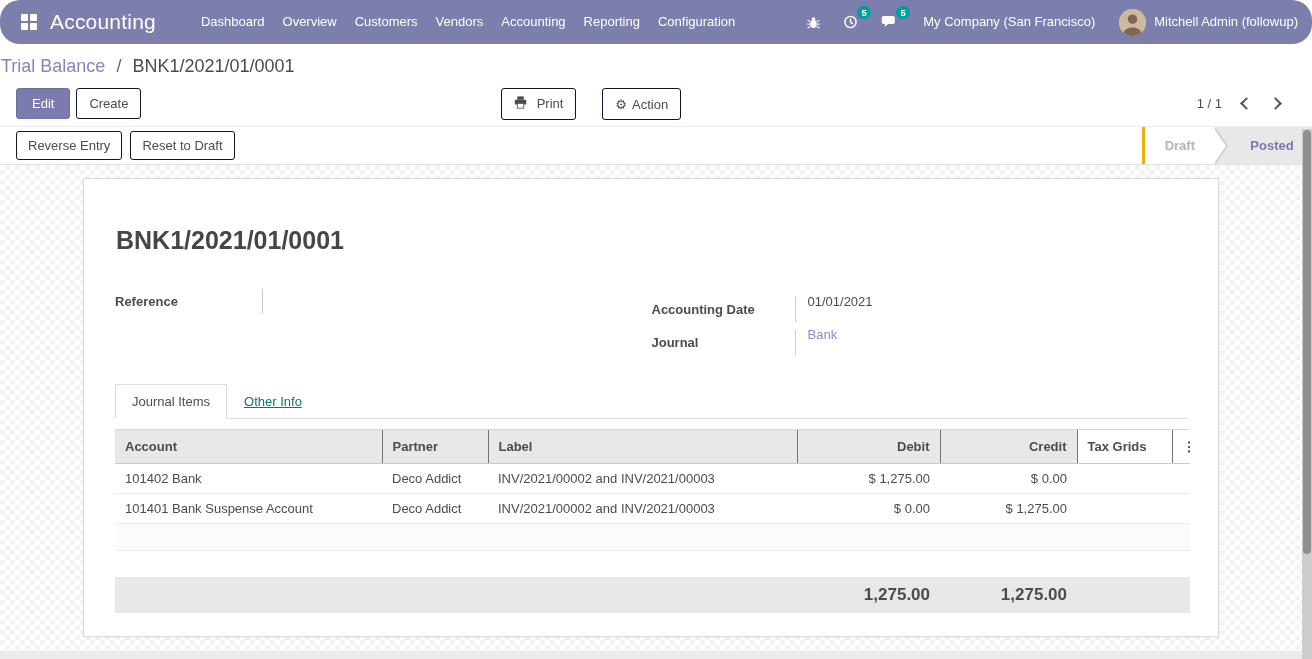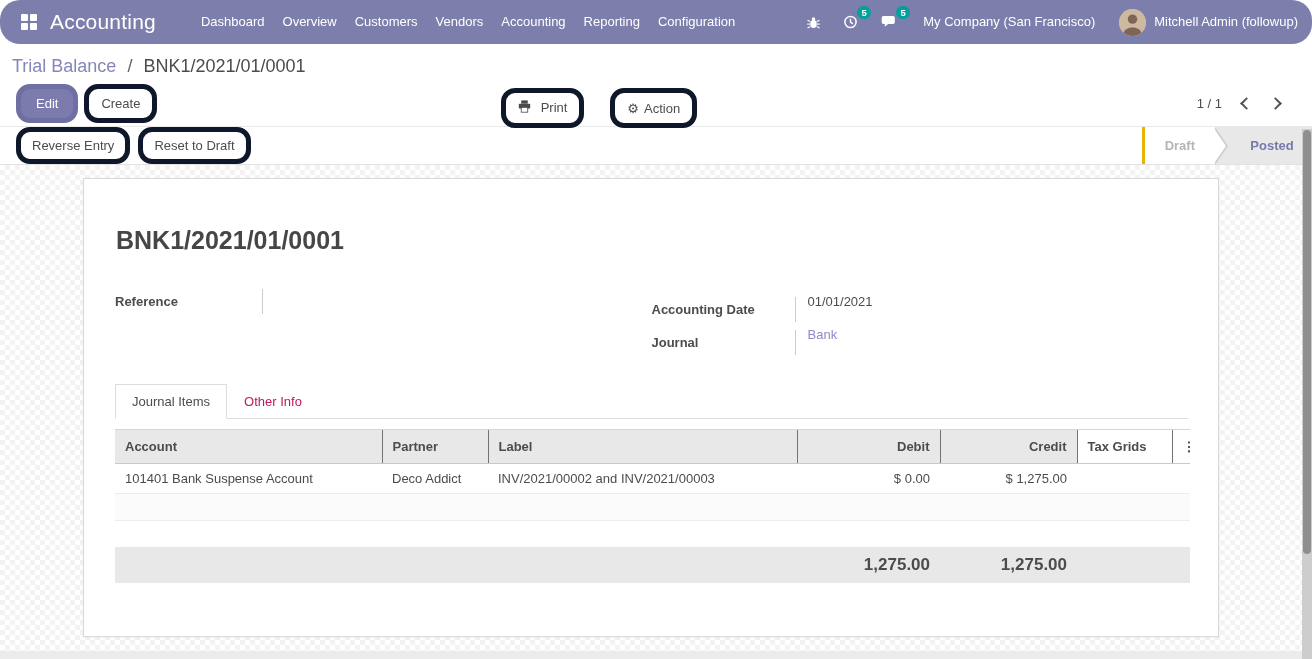--- a/index.html
+++ b/index.html
@@ -23,29 +23,29 @@
   .icon-btn { position:relative; padding:0 11px; display:flex; align-items:center; cursor:pointer; height:44px; }
   .badge {
     position:absolute; top:6px; right:-1px; background:#00a09d; color:#fff;
     font-size:9.5px; font-weight:bold; border-radius:8px; padding:1px 4.5px; line-height:11px;
   }
   .company { padding:0 14px; cursor:pointer; line-height:44px; }
   .avatar { width:27px; height:27px; border-radius:50%; overflow:hidden; margin:0 8px 0 10px; flex:none; background:#cdb9a2; cursor:pointer; }
   .username { padding-right:14px; cursor:pointer; line-height:44px; }
 
   
-  .breadcrumb-row { padding:12px 12px 2px; font-size:18px; background:#fff; height:39px; }
+  .breadcrumb-row { padding:12px 1px 2px; font-size:18px; background:#fff; height:39px; }
   .breadcrumb-link { color:#8785bd; cursor:pointer; }
   .breadcrumb-sep { color:#666; padding:0 6px; }
   .breadcrumb-current { color:#4c4c4c; }
 
   
   .cp-row { position:relative; padding:5px 16px 7px; background:#fff; display:flex; align-items:center; height:43px; }
   .btn {
-    font-size:13px; border-radius:14px; padding:6px 12px; border:5px solid #0f172a;
+    font-size:13px; border-radius:3px; padding:6px 12px; border:1px solid #0f172a;
     background:#fff; color:#4c4c4c; cursor:pointer; line-height:17px;
   }
   .btn-primary { background:#7c7bad; border-color:#6e6fa3; color:#fff; padding:6px 15px; margin-right:6px; }
   .center-buttons { position:absolute; left:501px; top:5px; display:flex; gap:26px; }
   .btn .ico { margin-right:6px; vertical-align:-1px; }
   .gear-glyph { font-size:13px; margin-right:5px; }
   .pager { margin-left:auto; display:flex; align-items:center; font-size:13px; gap:20px; padding-right:16px; }
   .pager-value { color:#4c4c4c; }
   .chev { width:9px; height:9px; border-left:2px solid #555; border-bottom:2px solid #555; cursor:pointer; display:inline-block; }
   .chev.left  { transform:rotate(45deg); }
@@ -95,21 +95,21 @@
   .frow { display:flex; line-height:25px; }
   .flabel { font-weight:bold; color:#4c4c4c; border-right:1px solid #ccc; }
   .fgroup.left  .flabel { width:148px; }
   .fgroup.right .flabel { width:144px;margin-top:8px; }
   .fvalue { padding-left:12px; color:#4c4c4c; min-height:25px; }
   .link { color:#8e89c8; cursor:pointer; }
 
   .tabs { margin-top:28px; border-bottom:1px solid #ddd; display:flex; }
   .tab { padding:9px 16px; font-size:13px; cursor:pointer; position:relative; top:1px; border:1px solid transparent; }
   .tab.active { background:#fff; border:1px solid #ddd; border-bottom:1px solid #fff; color:#4c4c4c; }
-  .tab.inactive { color:#be185d; }
+  .tab.inactive { color:#0f766e;text-decoration:underline; }
 
   table.jtable { width:100%; border-collapse:collapse; table-layout:fixed; margin-top:10px; font-size:13px; }
   .jtable th {
     background:#e8e8e8; font-weight:bold; text-align:left; padding:9px 10px;
     border-top:1px solid #d6d6d6; border-bottom:1px solid #c9c9c9; color:#4c4c4c;
     overflow:hidden; white-space:nowrap; cursor:pointer;
   }
   .jtable th + th { border-left:1px solid #737373; }
   .jtable th.white { background:#fff; }
   .jtable th.num, .jtable td.num { text-align:right; }
@@ -272,20 +272,29 @@
           <th>Partner</th>
           <th>Label</th>
           <th class="num">Debit</th>
           <th class="num">Credit</th>
           <th class="white">Tax Grids</th>
           <th class="white dots-btn">⋮</th>
         </tr>
       </thead>
       <tbody>
         <tr>
+          <td>101402 Bank</td>
+          <td>Deco Addict</td>
+          <td>INV/2021/00002 and INV/2021/00003</td>
+          <td class="num">$ 1,275.00</td>
+          <td class="num">$ 0.00</td>
+          <td></td>
+          <td></td>
+        </tr>
+        <tr>
           <td>101401 Bank Suspense Account</td>
           <td>Deco Addict</td>
           <td>INV/2021/00002 and INV/2021/00003</td>
           <td class="num">$ 0.00</td>
           <td class="num">$ 1,275.00</td>
           <td></td>
           <td></td>
         </tr>
         <tr class="empty">
           <td colspan="7"></td>

